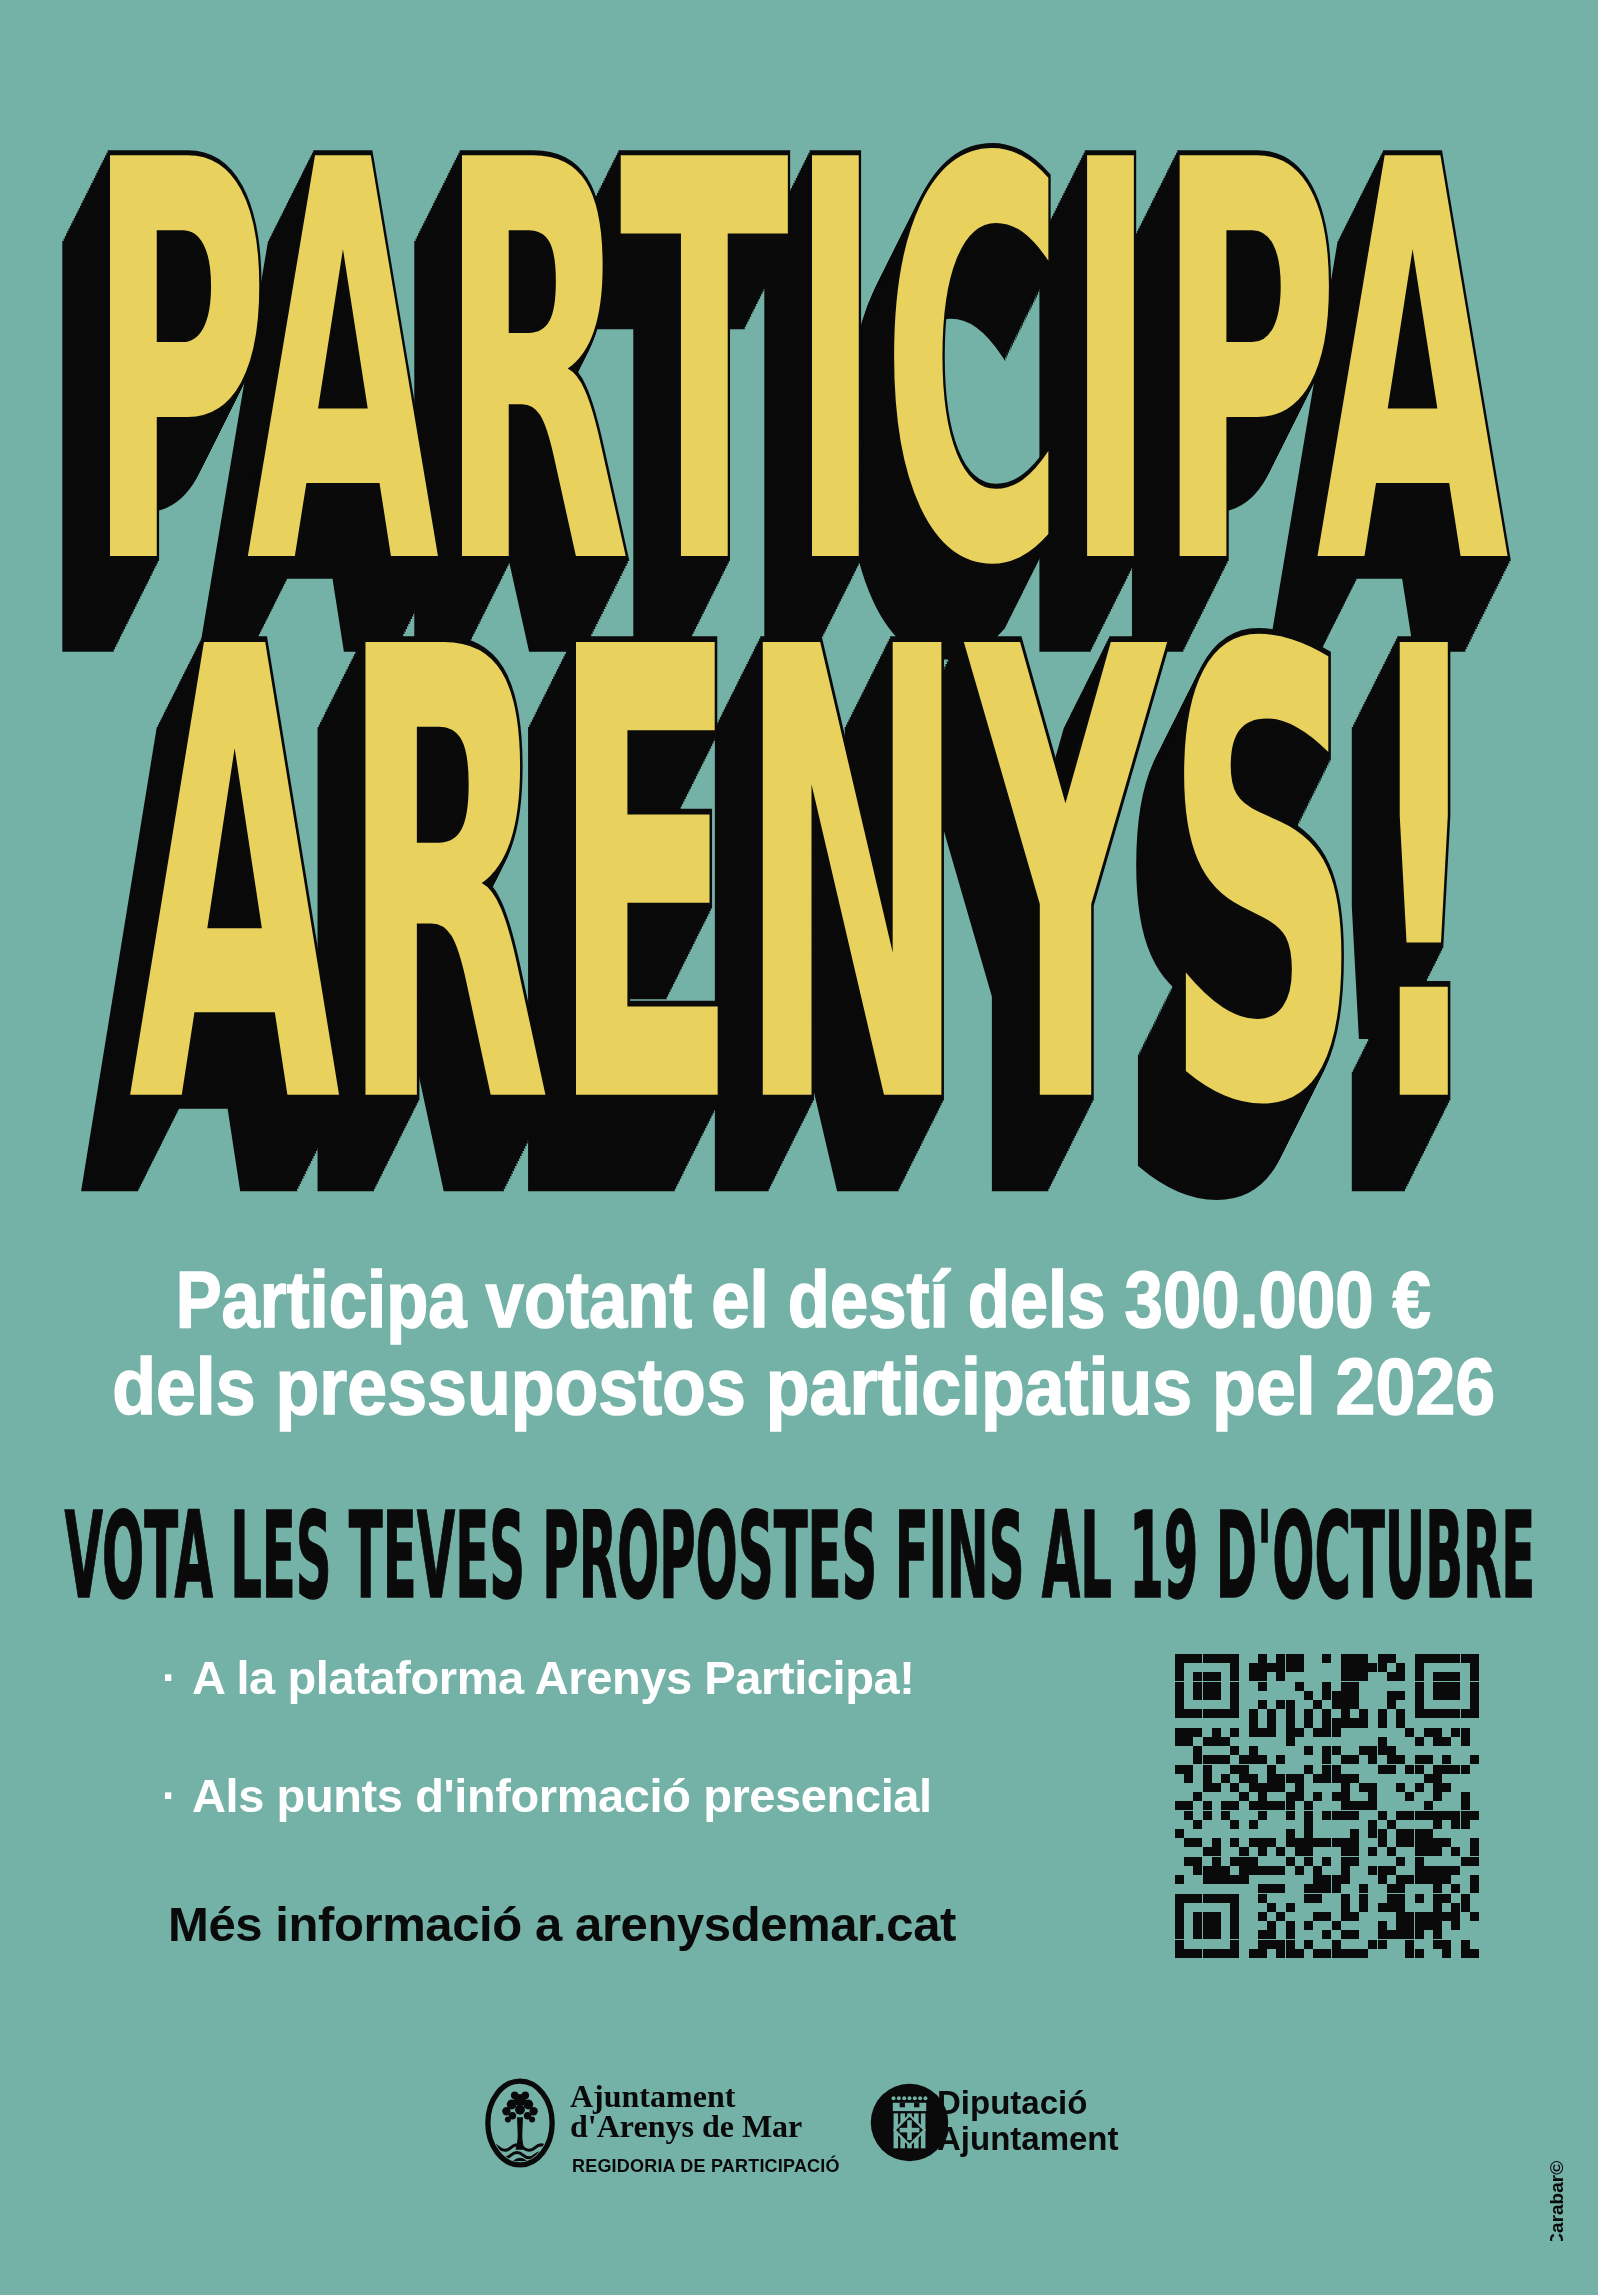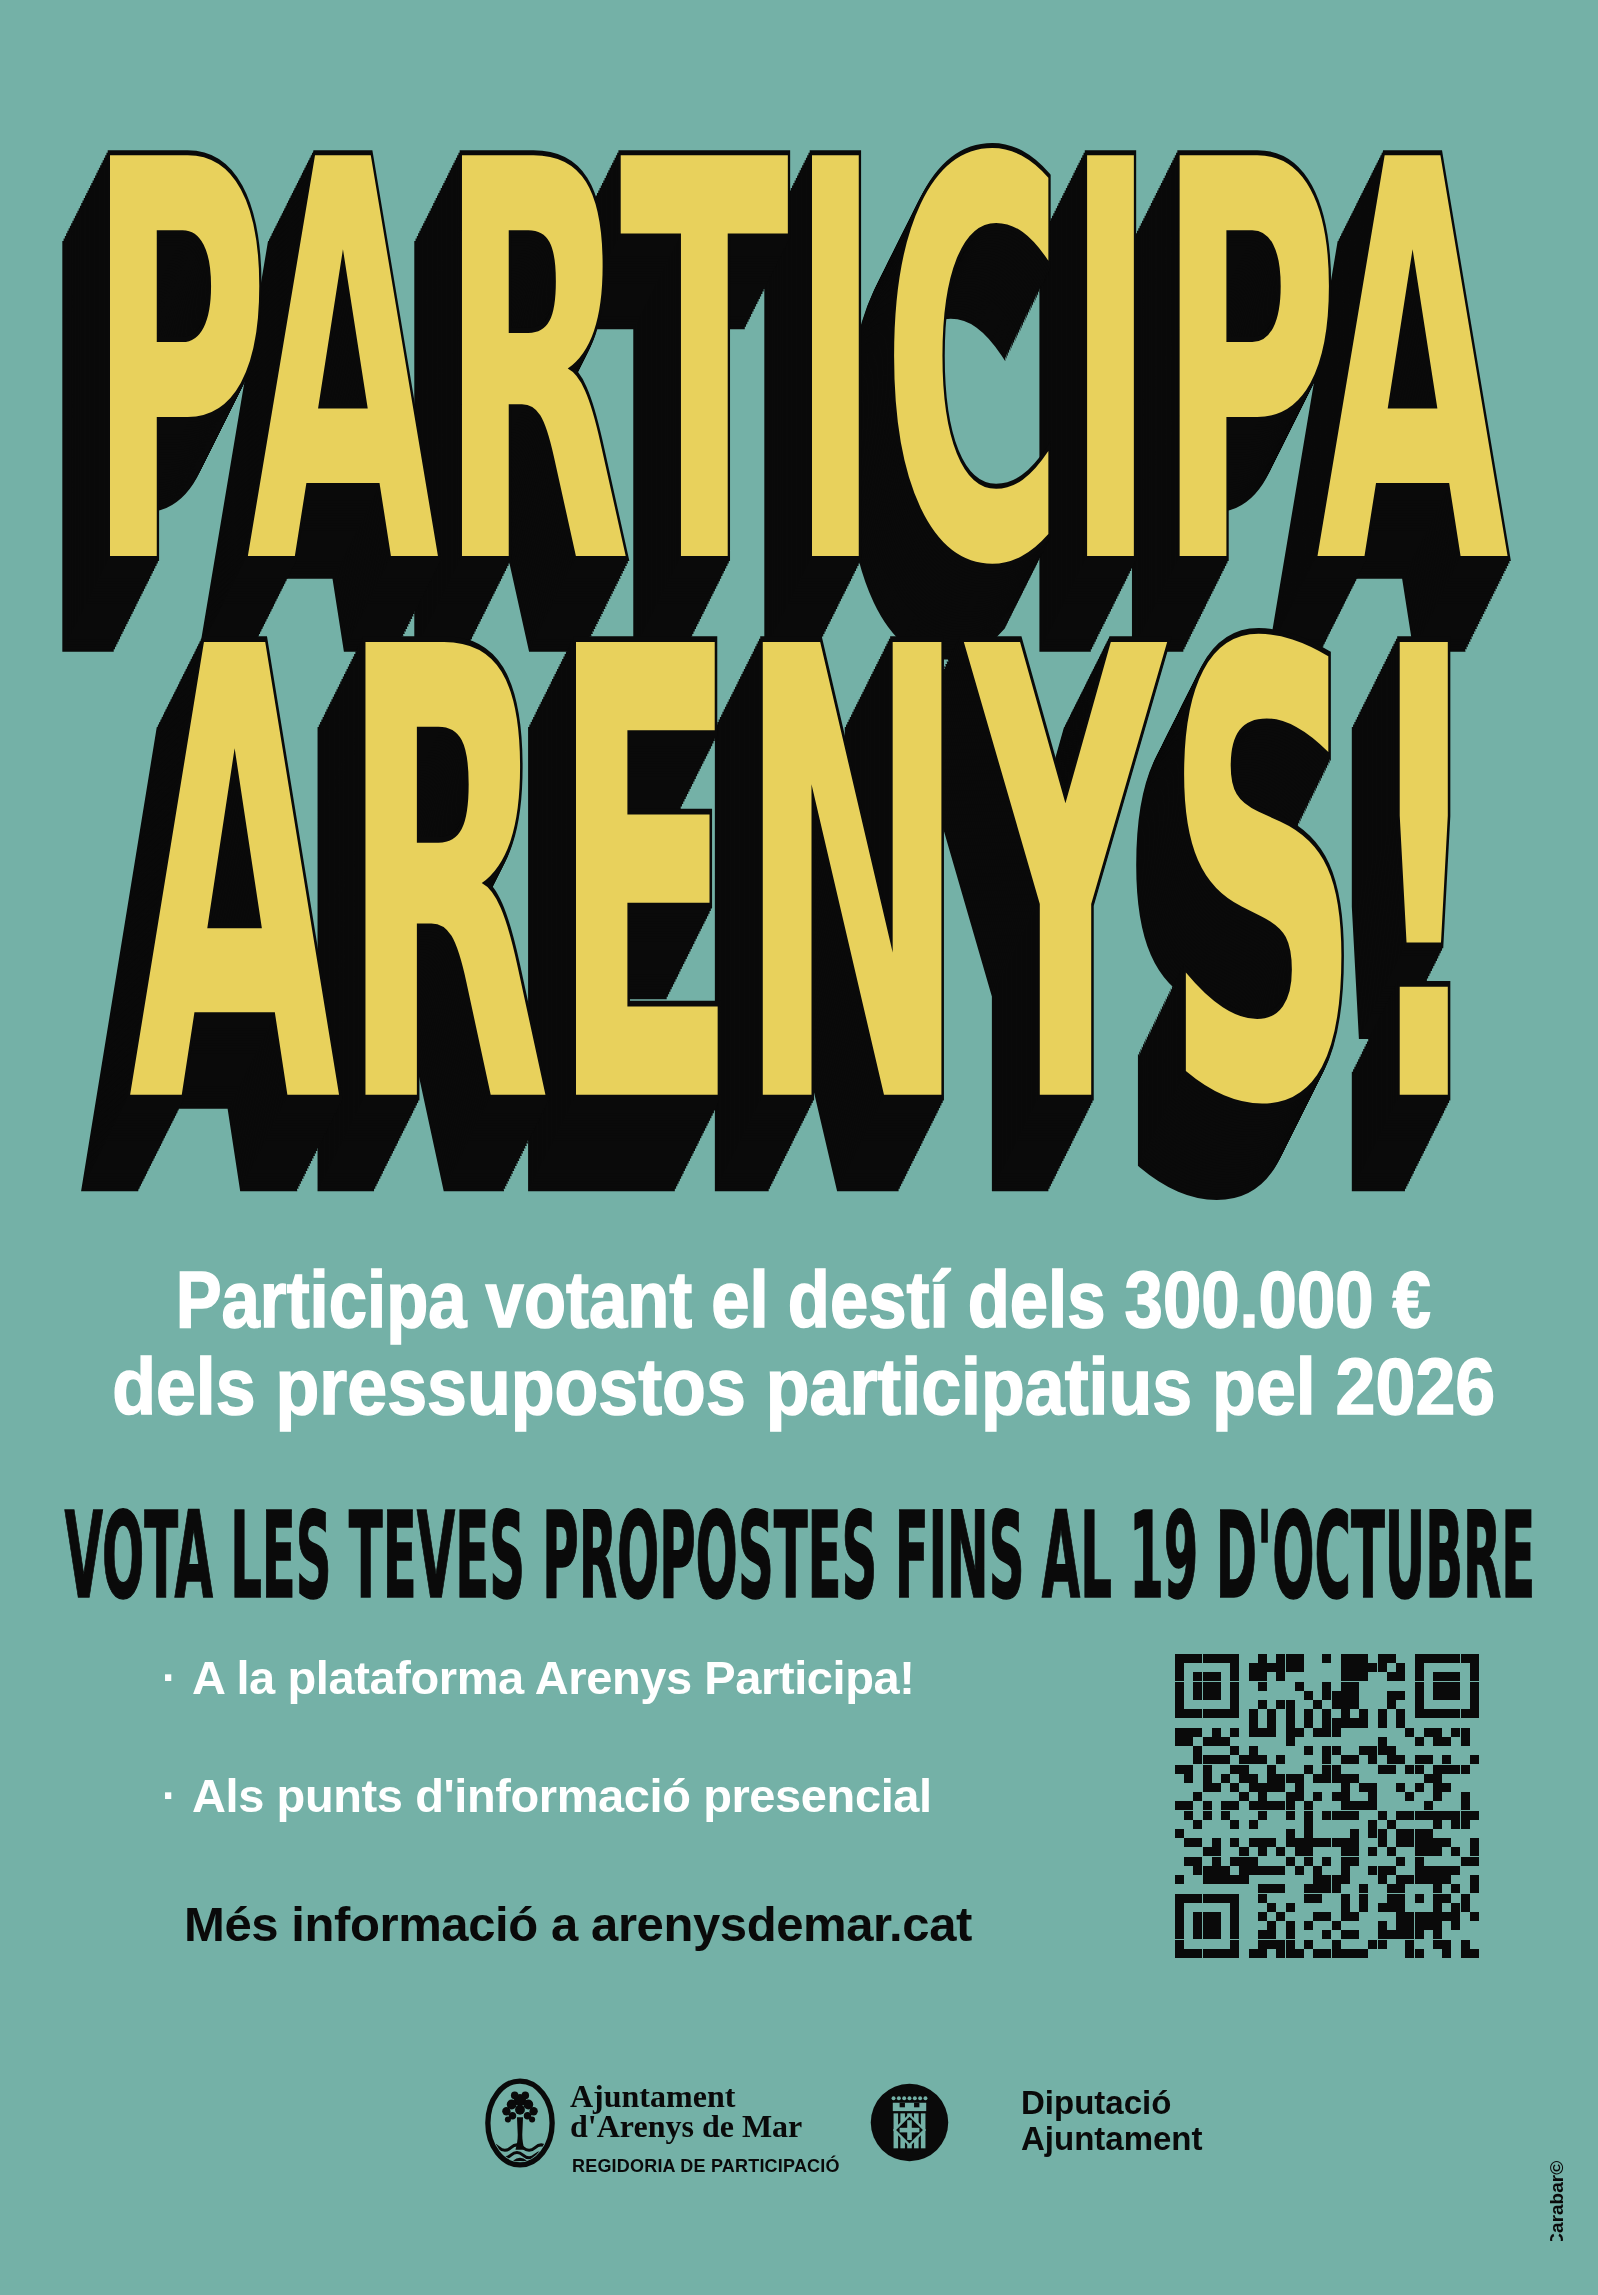--- a/index.html
+++ b/index.html
@@ -141,21 +141,21 @@
 
   <div class="abs bullet-row" style="left:162px; top:1653px;">
     <span class="marker">·</span>
     <span class="bullet-label">A la plataforma Arenys Participa!</span>
   </div>
   <div class="abs bullet-row" style="left:162px; top:1771px;">
     <span class="marker">·</span>
     <span class="bullet-label">Als punts d'informació presencial</span>
   </div>
 
-  <div class="abs more-info" style="left:168px; top:1896px;margin-left:16px;">Més informació a arenysdemar.cat</div>
+  <div class="abs more-info" style="left:168px; top:1896px;">Més informació a arenysdemar.cat</div>
 
   <svg id="qr" class="abs" style="left:1175px; top:1654px;" viewBox="0 0 33 33" shape-rendering="crispEdges" width="304" height="304">
       <rect x="0" y="0" width="0.98" height="0.98" fill="#0a0a0a"></rect>
       <rect x="1" y="0" width="0.98" height="0.98" fill="#0a0a0a"></rect>
       <rect x="2" y="0" width="0.98" height="0.98" fill="#0a0a0a"></rect>
       <rect x="3" y="0" width="0.98" height="0.98" fill="#0a0a0a"></rect>
       <rect x="4" y="0" width="0.98" height="0.98" fill="#0a0a0a"></rect>
       <rect x="5" y="0" width="0.98" height="0.98" fill="#0a0a0a"></rect>
       <rect x="6" y="0" width="0.98" height="0.98" fill="#0a0a0a"></rect>
       <rect x="9" y="0" width="0.98" height="0.98" fill="#0a0a0a"></rect>
@@ -740,20 +740,20 @@
     <g fill="#0a0a0a">
       <rect x="39" y="26" width="7" height="6"></rect>
         <rect x="58" y="26" width="7" height="6"></rect>
     </g>
     <rect x="38" y="48" width="28" height="28" transform="rotate(45 52 62)" fill="#0a0a0a" stroke="#74b1a7" stroke-width="3"></rect>
     <g fill="#74b1a7">
       <rect x="49" y="49" width="6" height="26"></rect>
       <rect x="39" y="59" width="26" height="6"></rect>
     </g>
   </svg>
-  <div class="abs dip-name" style="left:1021px; top:2085px;">
+  <div class="abs dip-name" style="left:937px; top:2085px;">
     <div>Diputació</div>
     <div>Ajuntament</div>
   </div>
 
   <div class="abs credit">Es Carabar©</div>
 </div>
 
 
 </body></html>

